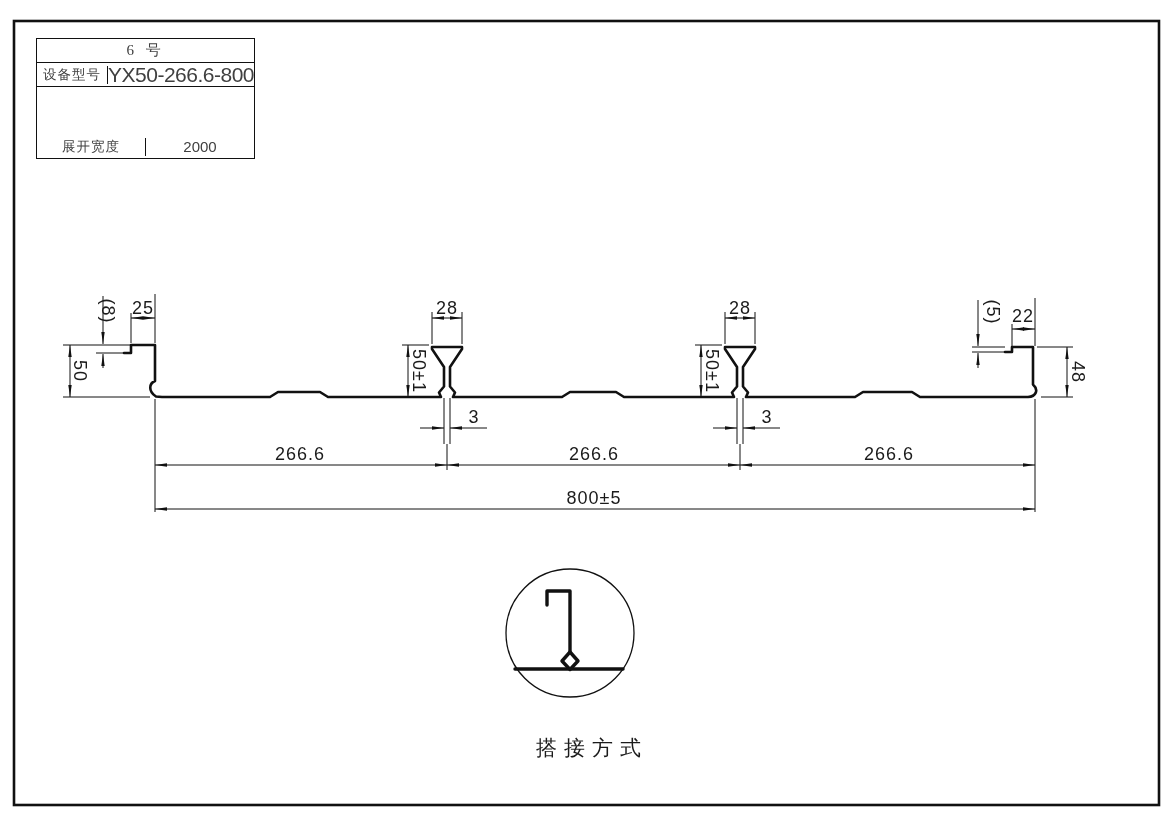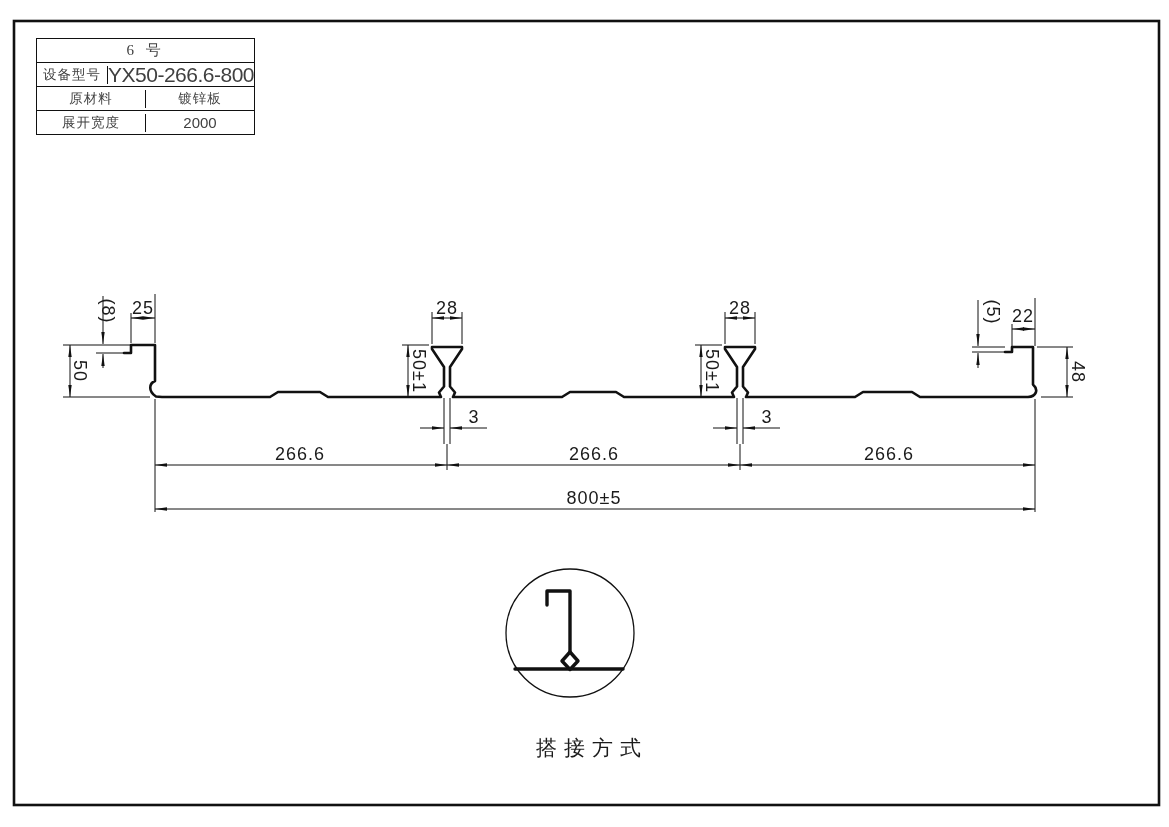--- a/index.html
+++ b/index.html
@@ -3,21 +3,21 @@
 <meta charset="utf-8">
 <style>
   html,body{margin:0;padding:0;background:#fff;}
   .page{position:relative;width:1169px;height:827px;background:#ffffff;overflow:hidden;
         font-family:"Liberation Sans", sans-serif;}
   svg{position:absolute;left:0;top:0;}
   
   .spec-table{position:absolute;left:36px;top:38px;width:217px;border:1.5px solid #111;
               color:#404040;background:#fff;z-index:2;}
   .t-row{display:flex;height:23px;border-bottom:1px solid #111;align-items:center;}
-  .t-row:last-child{border-bottom:none;}
+  .t-row:last-child{border-bottom:none;margin-top:48px;}
   .t-title{justify-content:center;align-items:center;font-family:"Liberation Serif",serif;
            font-size:15px;letter-spacing:4px;display:flex;}
   .t-label{width:108px;border-right:1px solid #111;display:flex;align-items:center;justify-content:center;
            font-family:"Liberation Serif",serif;font-size:13.5px;letter-spacing:1px;}
   .t-value{flex:1;display:flex;align-items:center;justify-content:center;
            font-family:"Liberation Sans",sans-serif;font-size:15px;}
   .t-value.cn{font-family:"Liberation Serif",serif;font-size:13.5px;letter-spacing:1px;}
   .t-value.model{font-weight:normal;font-size:21px;letter-spacing:-0.5px;white-space:nowrap;overflow:visible;}
   
   .dimtext{font-family:"Liberation Sans","DejaVu Sans",sans-serif;font-size:18px;fill:#1b1b1b;letter-spacing:1px;}
@@ -141,22 +141,18 @@
 
   <div class="spec-table">
     <div class="t-row t-title">
       <span>6 号</span>
     </div>
     <div class="t-row">
       <span class="t-label">设备型号</span>
       <span class="t-value model">YX50-266.6-800</span>
     </div>
     <div class="t-row">
-      <span class="t-label">原材料</span>
-      <span class="t-value cn">镀锌板</span>
-    </div>
-    <div class="t-row">
       <span class="t-label">展开宽度</span>
       <span class="t-value">2000</span>
     </div>
   </div>
 
 </div>
 
 </body></html>

